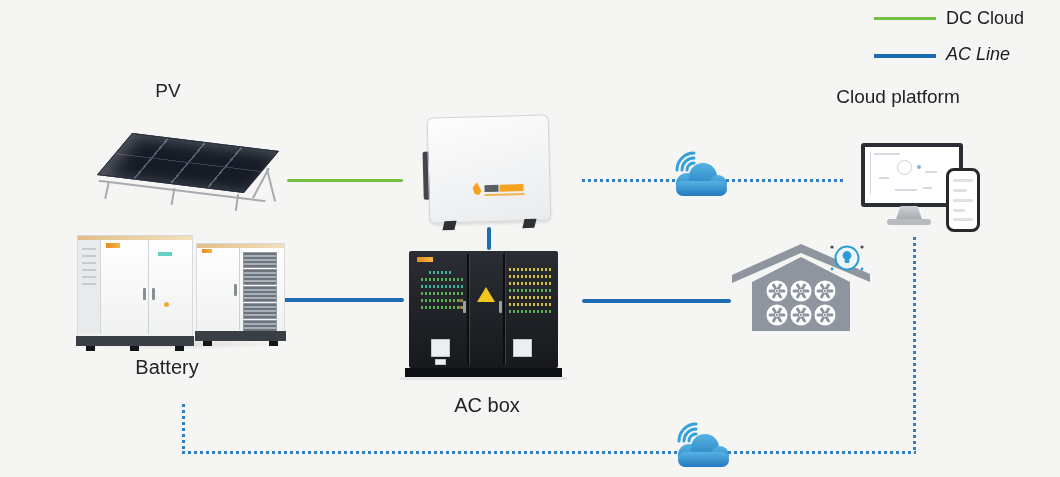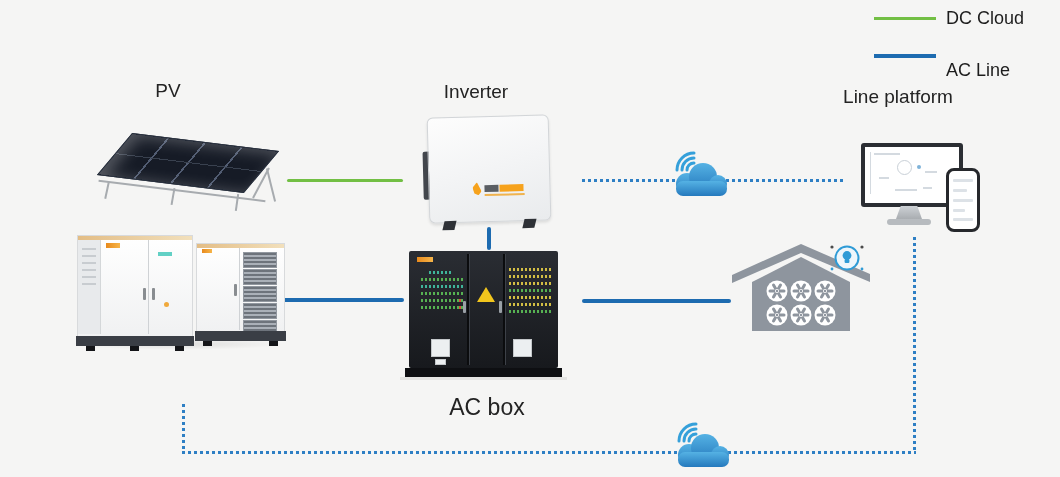--- a/index.html
+++ b/index.html
@@ -88,26 +88,26 @@
   .ph-row{position:absolute;left:4px;right:4px;height:3px;background:#dde2e7;border-radius:1px;}
 </style>
 </head>
 <body>
 
 <div class="stage">
 
   <div class="legend-swatch dc abs" style="left:874px;top:17px;"></div>
   <div class="legend-text" style="left:946px;top:8px;">DC Cloud</div>
   <div class="legend-swatch abs" style="left:874px;top:54px;height:4px;background:#1d6bb0;"></div>
-  <div class="legend-text" style="left:946px;top:60px;">AC Line</div>
+  <div class="legend-text" style="left:946px;top:44px;font-style:italic;">AC Line</div>
 
   <div class="label" style="left:133px;top:80px;width:70px;">PV</div>
-  <div class="label" style="left:430px;top:81px;width:92px;">Inverter</div>
-  <div class="label" style="left:818px;top:86px;width:160px;">Line platform</div>
-  <div class="label" style="left:438px;top:394px;width:98px;font-size:23px;">AC box</div>
+  <div class="label" style="left:818px;top:86px;width:160px;">Cloud platform</div>
+  <div class="label" style="left:118px;top:356px;width:98px;font-size:20px;">Battery</div>
+  <div class="label" style="left:438px;top:394px;width:98px;font-size:20px;">AC box</div>
 
   <div class="solid-h dc" style="left:287px;top:179px;width:116px;"></div>
   <div class="solid-v" style="left:487px;top:227px;height:23px;"></div>
   <div class="solid-h" style="left:281px;top:298px;width:123px;"></div>
   <div class="solid-h" style="left:582px;top:299px;width:149px;"></div>
   <div class="dot-h" style="left:582px;top:179px;width:263px;"></div>
   <div class="dot-v" style="left:182px;top:404px;height:47px;"></div>
   <div class="dot-h" style="left:182px;top:451px;width:734px;"></div>
   <div class="dot-v" style="left:913px;top:237px;height:214px;"></div>
 

